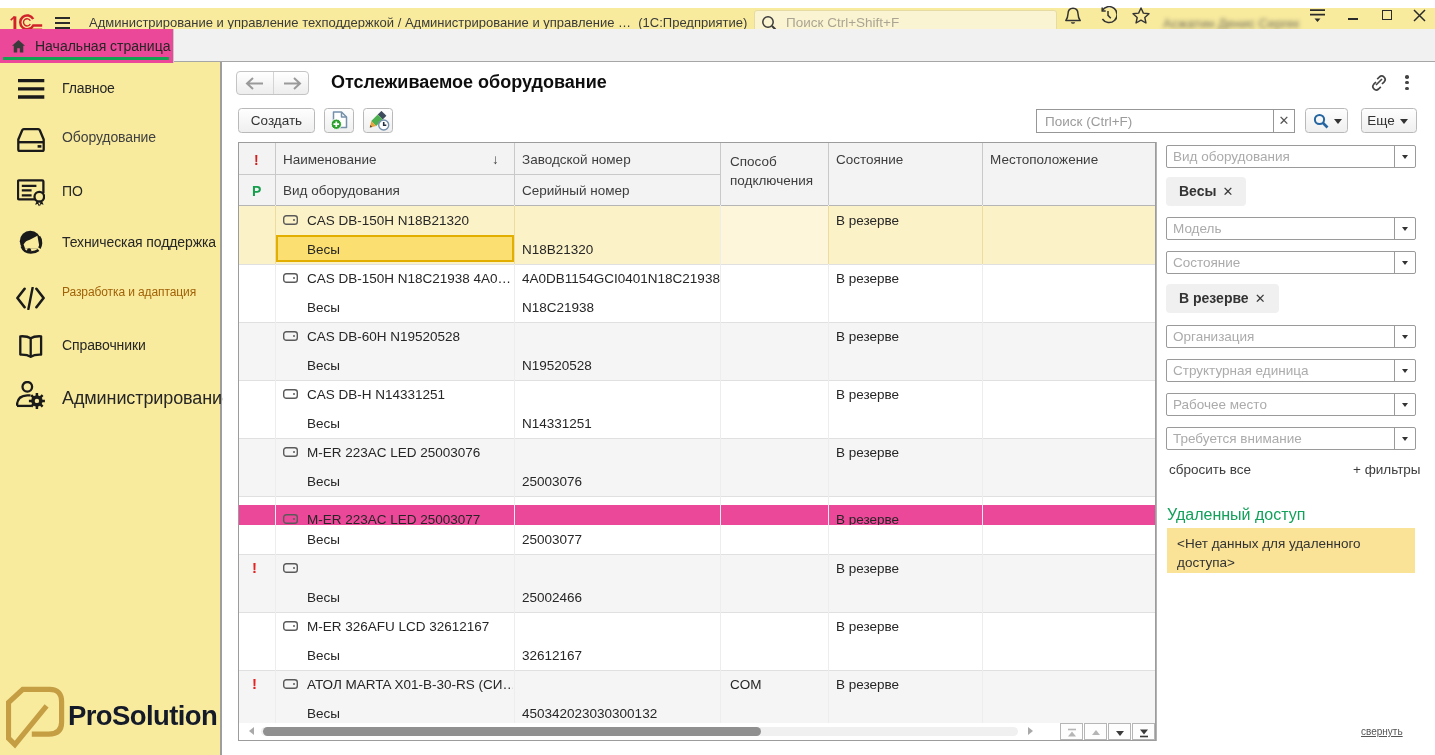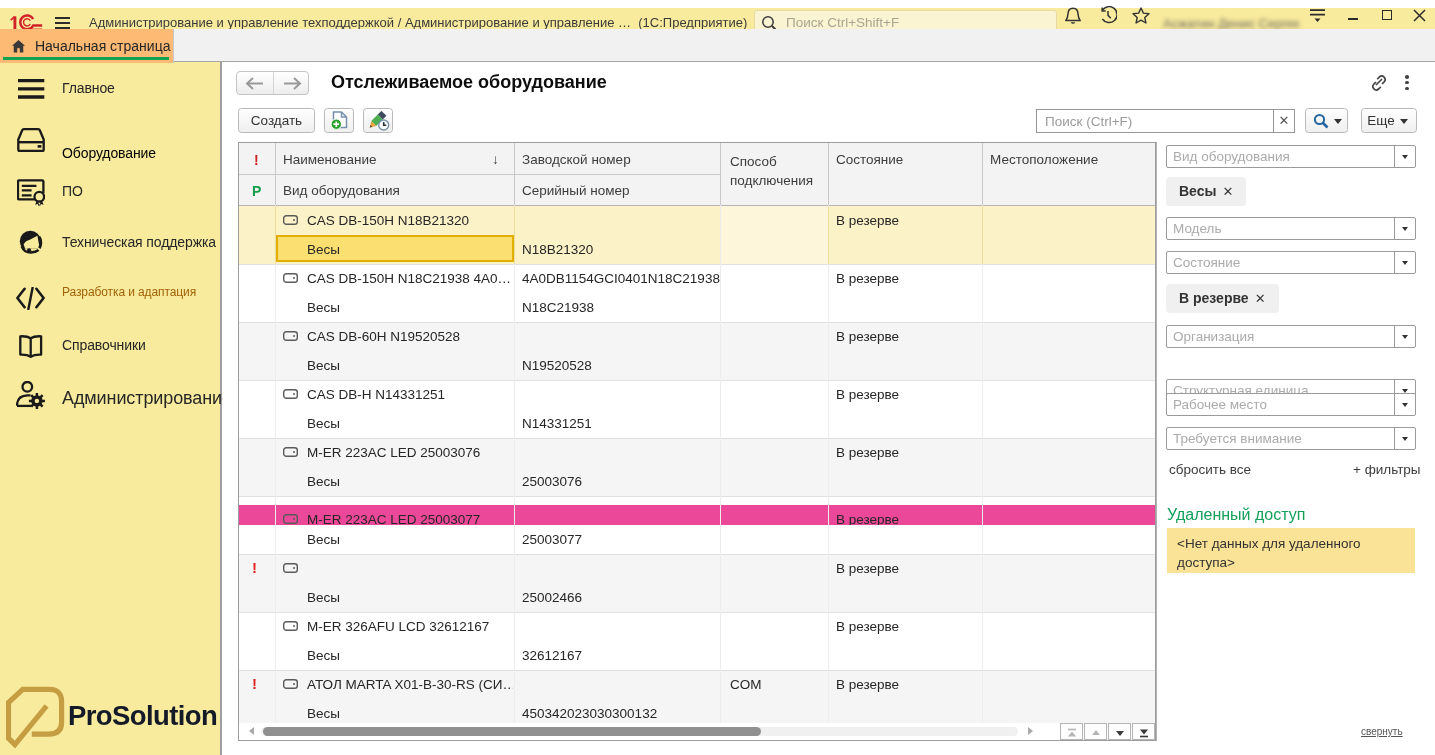--- a/index.html
+++ b/index.html
@@ -13,21 +13,21 @@
   #apptitle { position:absolute; left:89px; top:7px; font-size:13px; color:#3a3a3a; white-space:nowrap; }
   #topsearch { position:absolute; left:754px; top:2px; width:303px; height:25px;
                background:#fbf4d2; border:1px solid #e7dba4; border-radius:3px; }
   #topsearch span { position:absolute; left:31px; top:4px; font-size:13.5px; color:#aaa593; }
   .blurname { position:absolute; left:1163px; top:8px; width:136px; height:15px;
               color:#6f6a5c; font-size:13px; filter:blur(2px); white-space:nowrap; overflow:hidden; }
 
   
   #tabbar { position:absolute; left:0; top:29px; width:1435px; height:33px;
             background:#f1f1f1; border-bottom:1px solid #a6a6a6; }
-  #tab { position:absolute; left:0; top:0; width:174px; height:34px; background:#fdba74; z-index:2;
+  #tab { position:absolute; left:0; top:0; width:174px; height:34px; background:#ec4899; z-index:2;
          border-right:1px solid #c8c8c8; }
   #tab .txt { position:absolute; left:35px; top:9px; font-size:14px; color:#262626; }
   #tab .green { position:absolute; left:3px; right:4px; bottom:3px; height:3px; background:#13a251; }
 
   
   #sidebar { position:absolute; left:0; top:62px; width:222px; height:693px;
              background:#f8eb9e; border-right:2px solid #9e9e9e; }
 
   
   #content { position:absolute; left:223px; top:62px; width:1212px; height:693px; background:#fff; }
@@ -110,21 +110,21 @@
     <div class="txt">Начальная страница</div>
     <div class="green"></div>
     <svg class="abs" style="left:11px;top:11px" width="15" height="13" viewBox="0 0 15 15">
       <path d="M7.5 0L0 6.5h2v8h4v-5h3v5h4v-8h2z" fill="#3a3a3a"></path>
     </svg>
   </div>
 </div>
 
 <div id="sidebar"></div>
 <div class="abs" style="left:62px;top:80.0px;font-size:14px;color:#262626;letter-spacing:-0.1px;white-space:nowrap">Главное</div>
-<div class="abs" style="left:62px;top:145px;font-size:14px;color:#000000;letter-spacing:-0.1px;white-space:nowrap">Оборудование</div>
+<div class="abs" style="left:62px;top:129px;font-size:14px;color:#404040;letter-spacing:-0.1px;white-space:nowrap">Оборудование</div>
 <div class="abs" style="left:62px;top:182.6px;font-size:14px;color:#262626;letter-spacing:-0.1px;white-space:nowrap">ПО</div>
 <div class="abs" style="left:62px;top:233.9px;font-size:14px;color:#262626;letter-spacing:-0.1px;white-space:nowrap">Техническая поддержка</div>
 <div class="abs" style="left:62px;top:285.2px;font-size:12px;color:#a16207;letter-spacing:-0.1px;white-space:nowrap">Разработка и адаптация</div>
 <div class="abs" style="left:62px;top:336.5px;font-size:14px;color:#262626;letter-spacing:-0.1px;white-space:nowrap">Справочники</div>
 <div class="abs" style="left:62px;top:387.8px;font-size:18px;color:#262626;letter-spacing:-0.1px;white-space:nowrap">Администрирование</div>
 <svg class="abs" style="left:17.5px;top:79px" width="27" height="21" viewBox="0 0 27 21">
 <path d="M0 1.7h26.3M0 9.9h26.3M0 18h26.3" stroke="#1a1a1a" stroke-width="3.3"></path>
   </svg>
 <svg class="abs" style="left:17px;top:127.5px" width="28" height="25" viewBox="0 0 28 25">
 <path d="M7 1.2 h14.2 q1.2 0 1.6 1 l3.9 9.3 v10 q0 1.4-1.4 1.4 h-22.6 q-1.4 0-1.4-1.4 v-10 l3.9-9.3 q0.4-1 1.6-1z" fill="none" stroke="#1a1a1a" stroke-width="2.3" stroke-linejoin="round"></path>
@@ -402,21 +402,21 @@
     <span class="db"></span>
   </div>
 <div class="combo" style="top:250.5px">
     <span class="ph">Состояние</span>
     <span class="db"></span>
   </div>
 <div class="combo" style="top:325px">
     <span class="ph">Организация</span>
     <span class="db"></span>
   </div>
-<div class="combo" style="top:379px">
+<div class="combo" style="top:359px">
     <span class="ph">Структурная единица</span>
     <span class="db"></span>
   </div>
 <div class="combo" style="top:392.5px">
     <span class="ph">Рабочее место</span>
     <span class="db"></span>
   </div>
 <div class="combo" style="top:426.5px">
     <span class="ph">Требуется внимание</span>
     <span class="db"></span>

